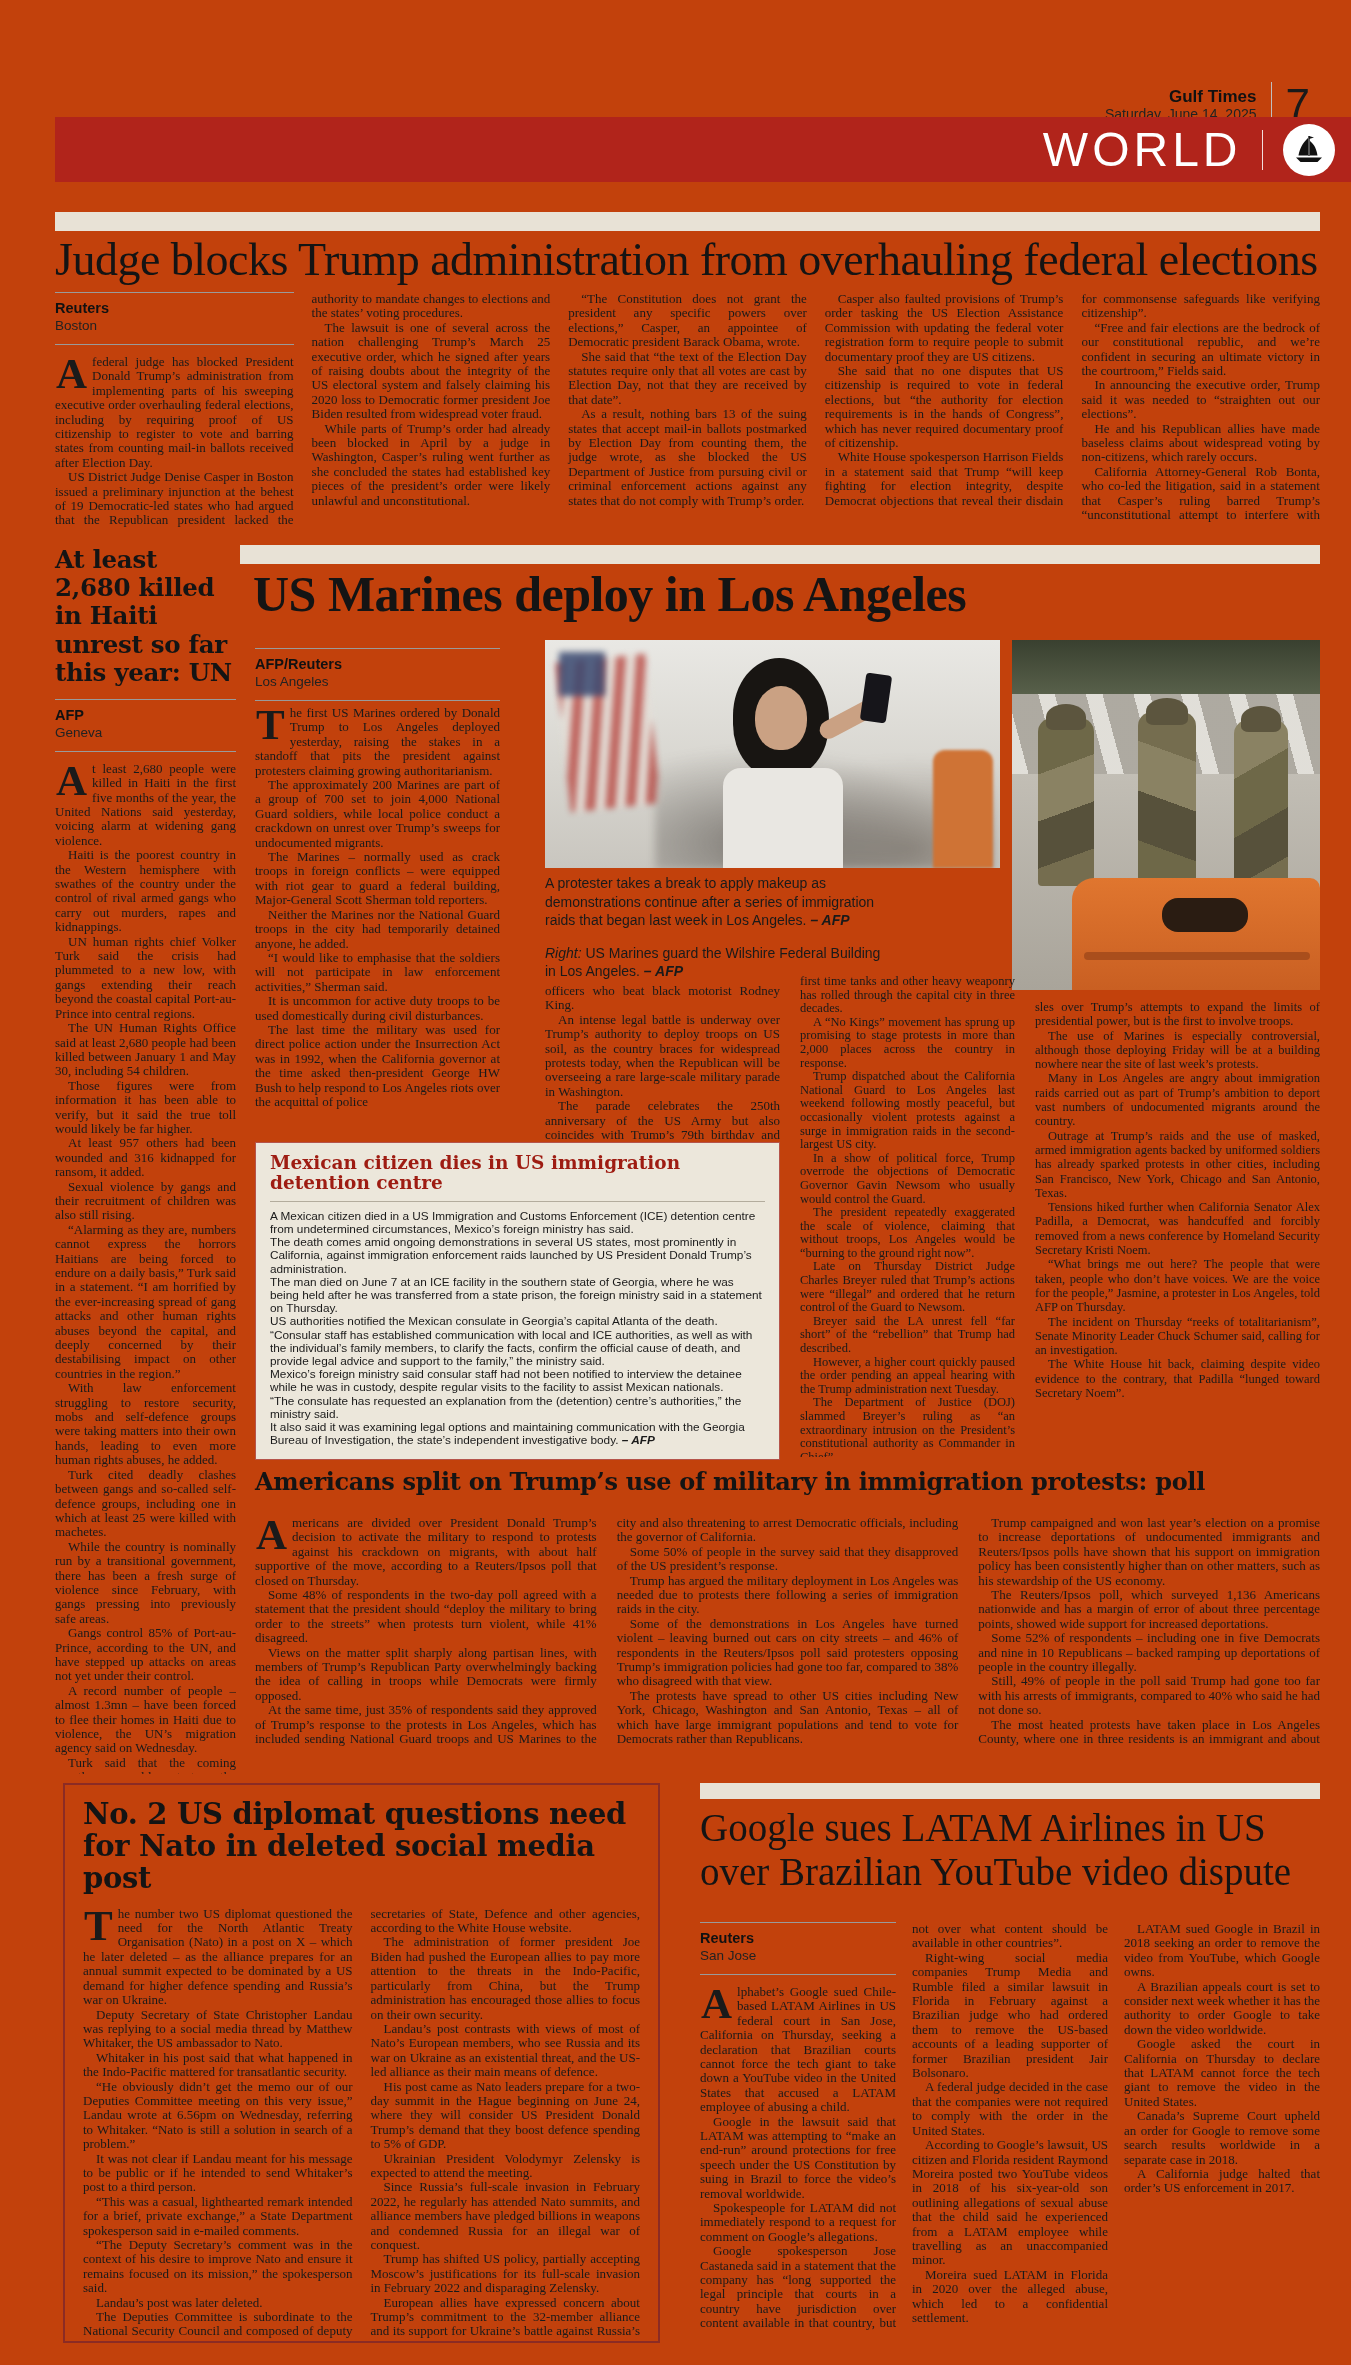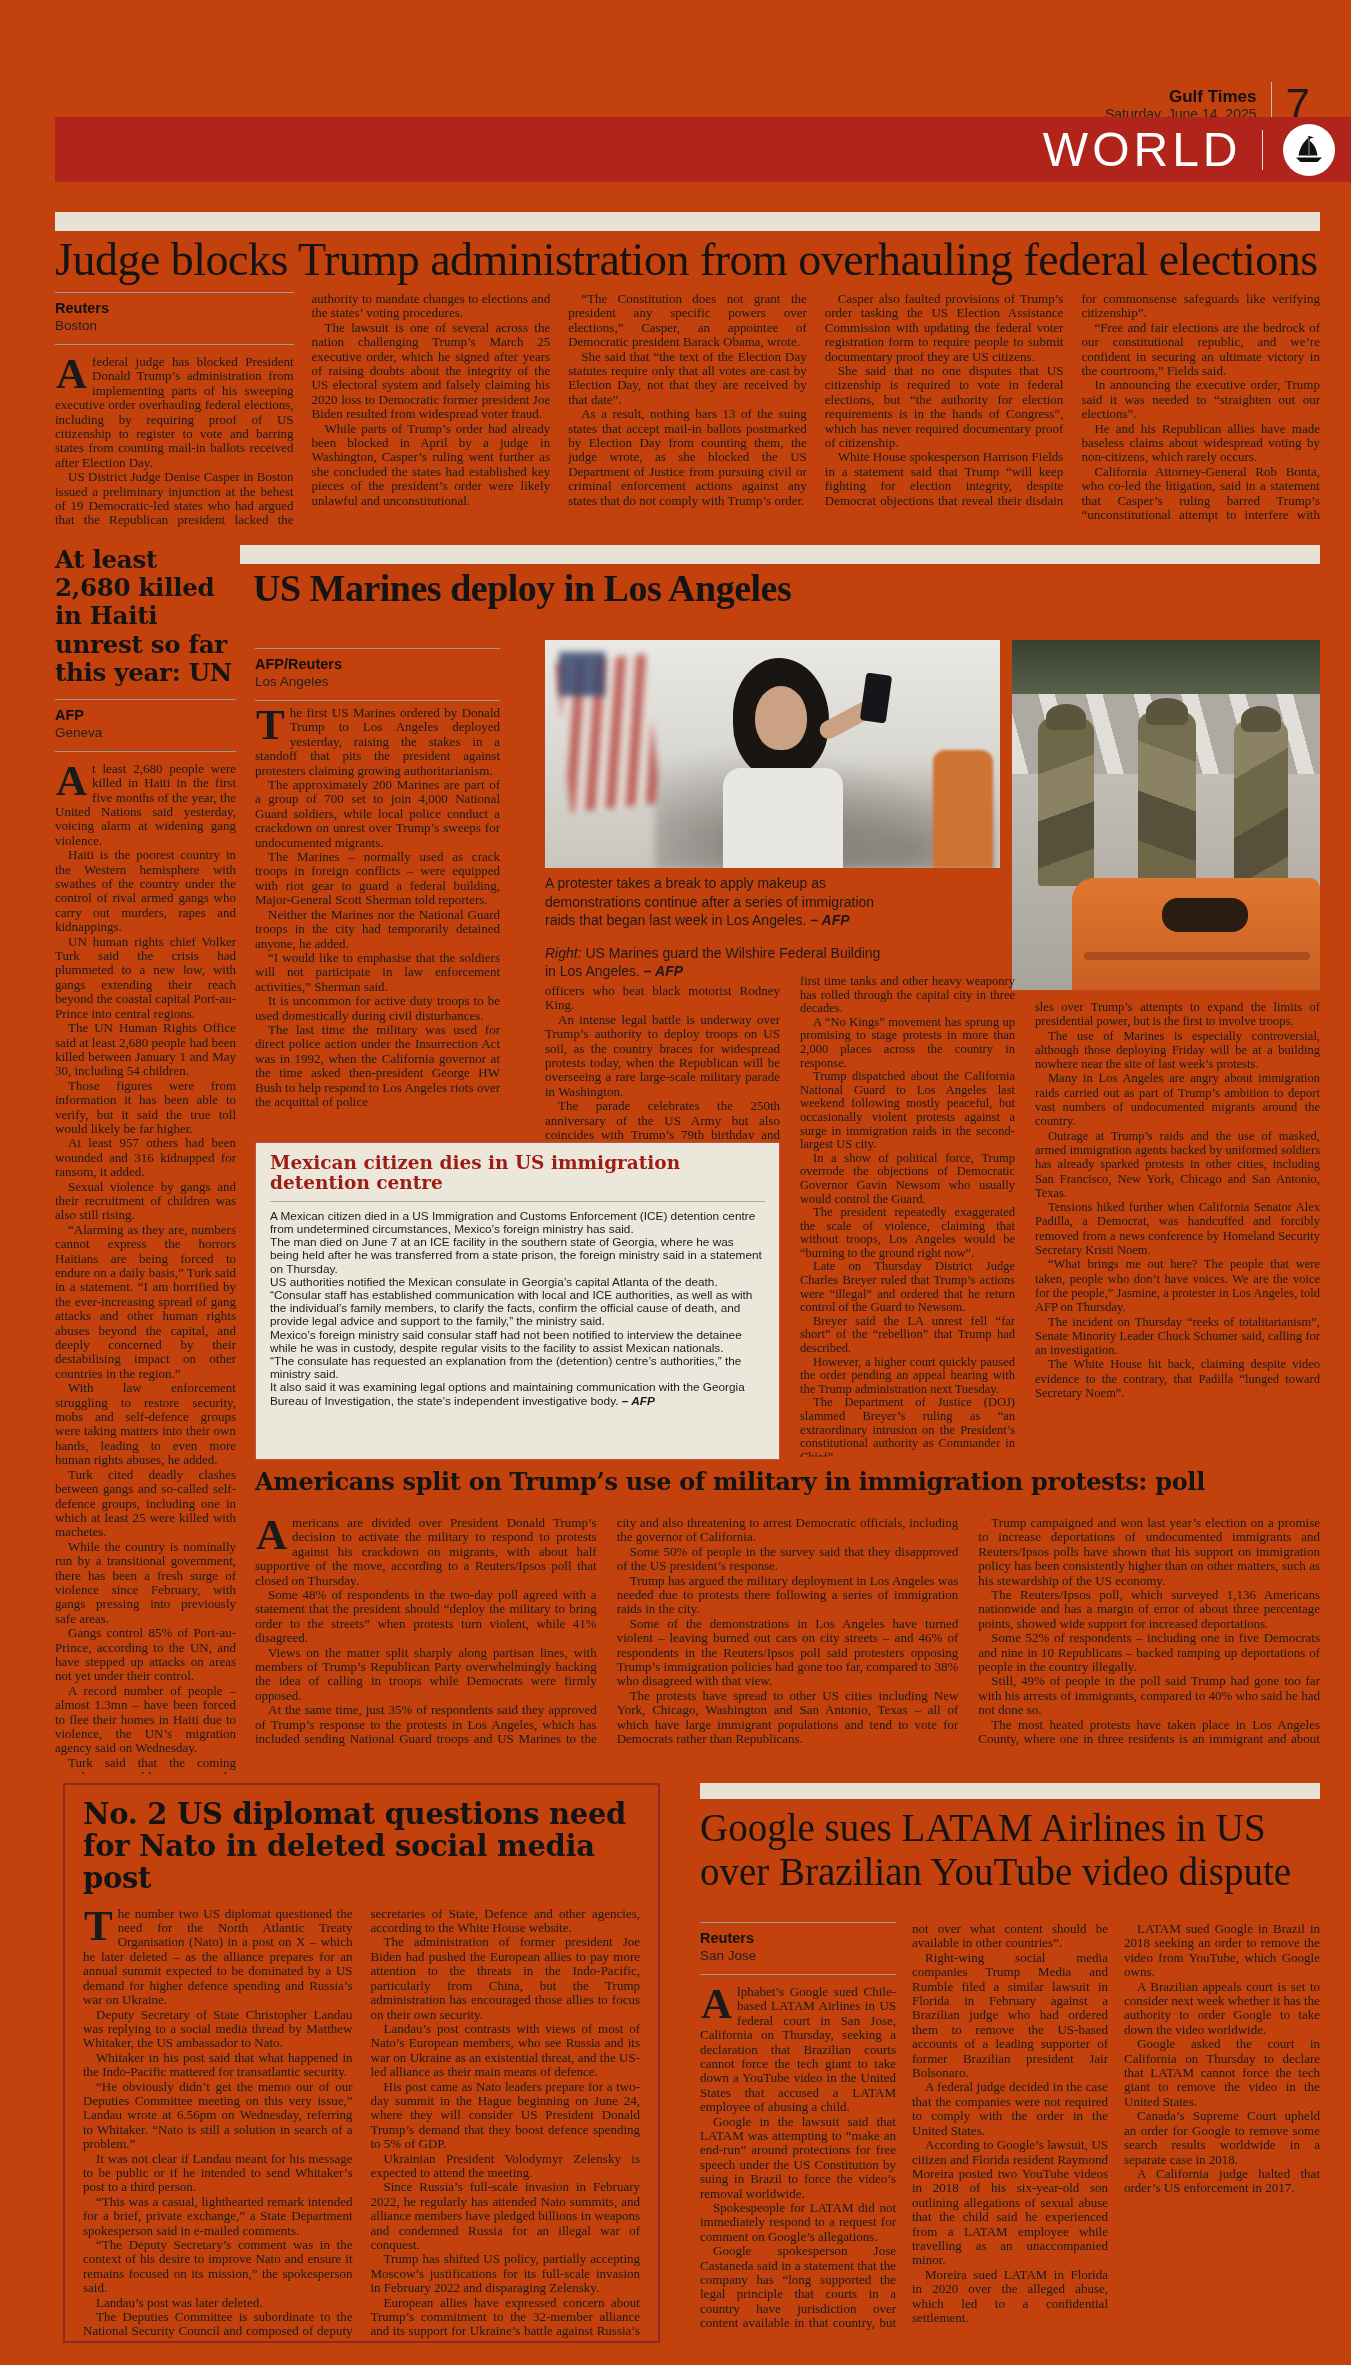--- a/index.html
+++ b/index.html
@@ -47,21 +47,21 @@
   .multicol { column-fill:auto; }
   
   .judge-hl { position:absolute; left:55px; top:237px; width:1265px; font-size:46px; letter-spacing:-0.5px; line-height:1; font-weight:500; }
   .judge-body { position:absolute; left:55px; top:292px; width:1265px; height:237px; column-count:5; column-gap:18px; }
   
   .haiti { position:absolute; left:55px; top:546px; width:181px; }
   .haiti h2 { font-size:24.5px; line-height:1.15; letter-spacing:-0.3px; margin-bottom:12px; }
   .haiti .body { height:1012px; }
   
   .marines-kicker { left:240px; top:545px; width:1080px; }
-  .marines-hl { position:absolute; left:253px; top:569px; width:1070px; font-size:38px; font-weight:bold; letter-spacing:-0.5px; line-height:1; }
+  .marines-hl { position:absolute; left:253px; top:569px; width:1070px; font-size:50px; font-weight:bold; letter-spacing:-0.5px; line-height:1; }
   .marines-byline { position:absolute; left:255px; top:648px; width:245px; }
   .marines-col1 { position:absolute; left:255px; top:706px; width:245px; height:433px; }
   .marines-col3 { position:absolute; left:545px; top:984px; width:235px; height:155px; }
   .marines-col4 { position:absolute; left:800px; top:975px; width:215px; height:482px; }
   .marines-col4 p, .marines-col5 p { font-size:12.5px; line-height:13.6px; }
   .marines-col5 { position:absolute; left:1035px; top:1000px; width:285px; height:457px; }
   .marines-col5 p { line-height:14.3px; }
   .captions { position:absolute; left:545px; top:874px; width:338px; font-family:"Liberation Sans", sans-serif; }
   .captions p { font-size:14px; line-height:18.5px; color:#1a1a1a; }
   .captions .cap2 { margin-top:14px; }
@@ -226,20 +226,21 @@
       <p>“What brings me out here? The people that were taken, people who don’t have voices. We are the voice for the people,” Jasmine, a protester in Los Angeles, told AFP on Thursday.</p>
       <p>The incident on Thursday “reeks of totalitarianism”, Senate Minority Leader Chuck Schumer said, calling for an investigation.</p>
       <p>The White House hit back, claiming despite video evidence to the contrary, that Padilla “lunged toward Secretary Noem”.</p>
     </div>
 
   <div class="mexbox">
     <h3>Mexican citizen dies in US immigration detention centre</h3>
     <div class="rule"></div>
     <div class="body">
         <p>A Mexican citizen died in a US Immigration and Customs Enforcement (ICE) detention centre from undetermined circumstances, Mexico’s foreign ministry has said.</p>
+        <p>The death comes amid ongoing demonstrations in several US states, most prominently in California, against immigration enforcement raids launched by US President Donald Trump’s administration.</p>
         <p>The man died on June 7 at an ICE facility in the southern state of Georgia, where he was being held after he was transferred from a state prison, the foreign ministry said in a statement on Thursday.</p>
         <p>US authorities notified the Mexican consulate in Georgia’s capital Atlanta of the death.</p>
         <p>“Consular staff has established communication with local and ICE authorities, as well as with the individual’s family members, to clarify the facts, confirm the official cause of death, and provide legal advice and support to the family,” the ministry said.</p>
         <p>Mexico’s foreign ministry said consular staff had not been notified to interview the detainee while he was in custody, despite regular visits to the facility to assist Mexican nationals.</p>
         <p>“The consulate has requested an explanation from the (detention) centre’s authorities,” the ministry said.</p>
         <p>It also said it was examining legal options and maintaining communication with the Georgia Bureau of Investigation, the state’s independent investigative body. <span class="credit">– AFP</span></p>
       </div>
   </div>
 
   <h2 class="poll-hl hl-slab">Americans split on Trump’s use of military in immigration protests: poll</h2>

